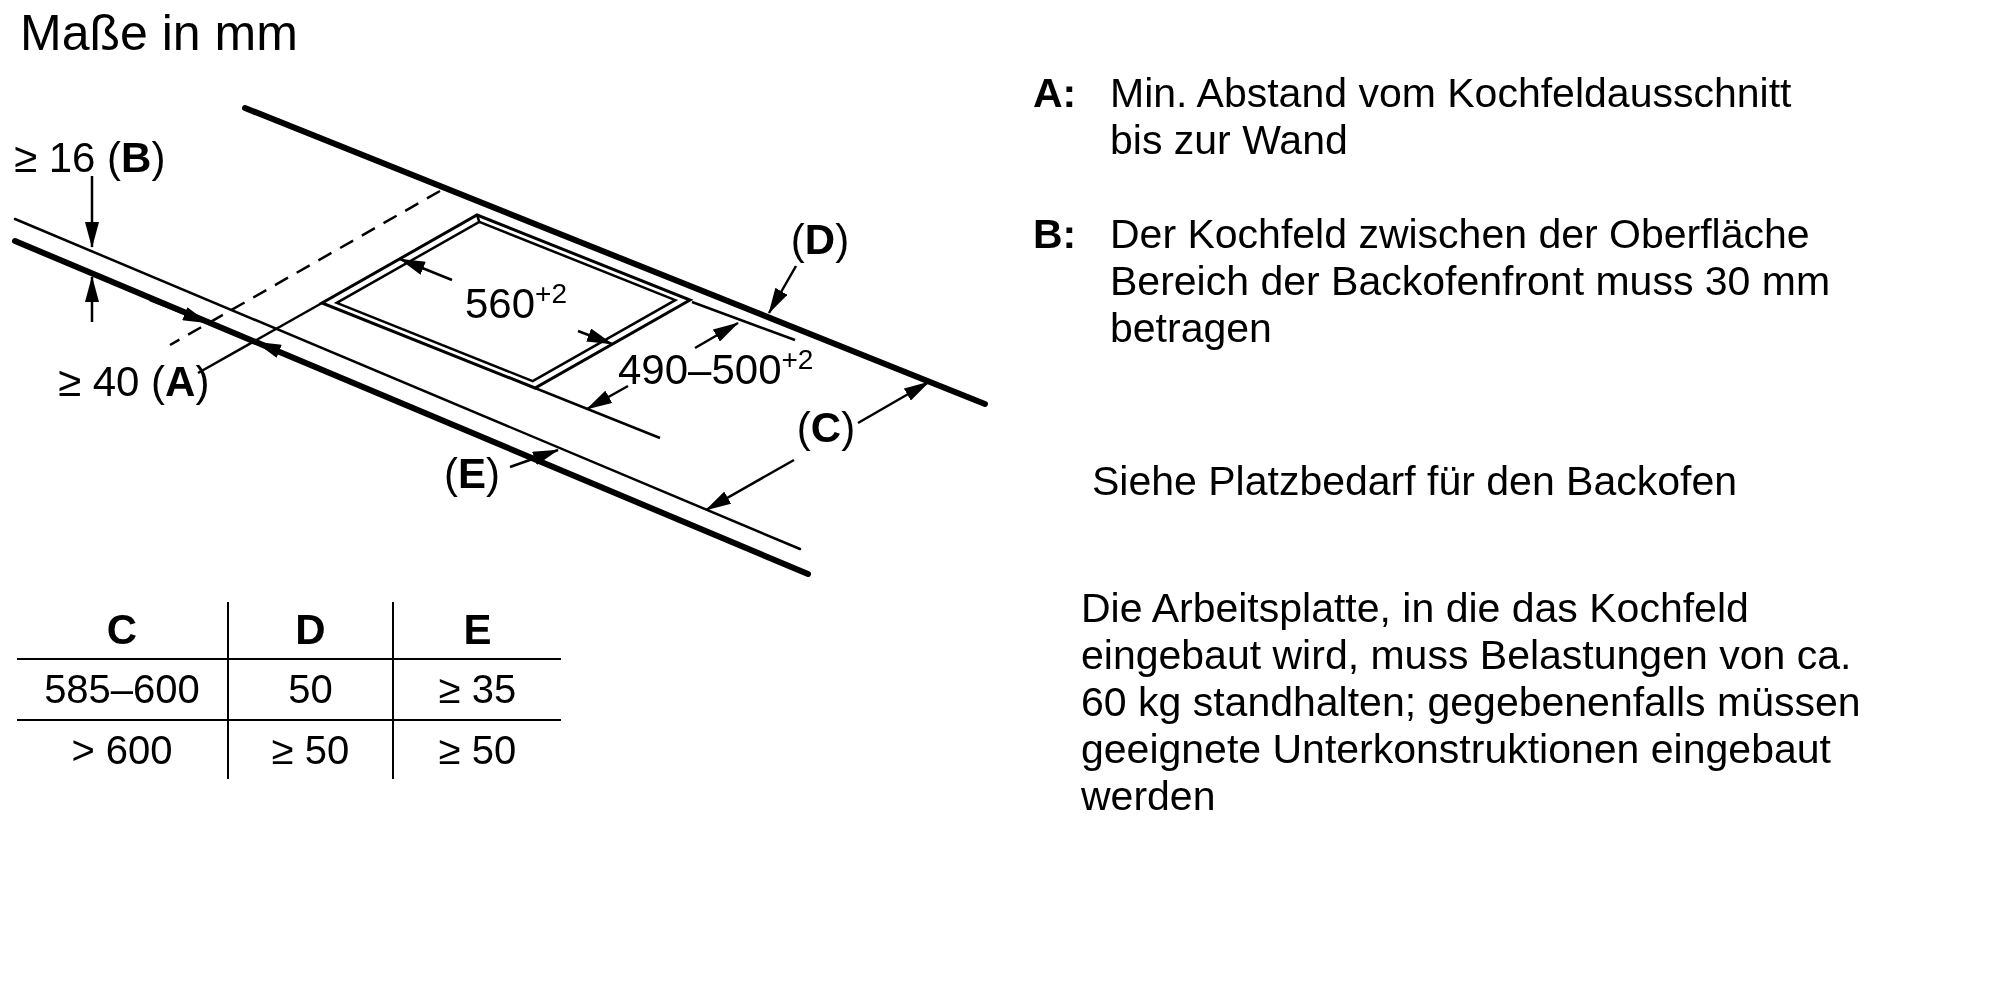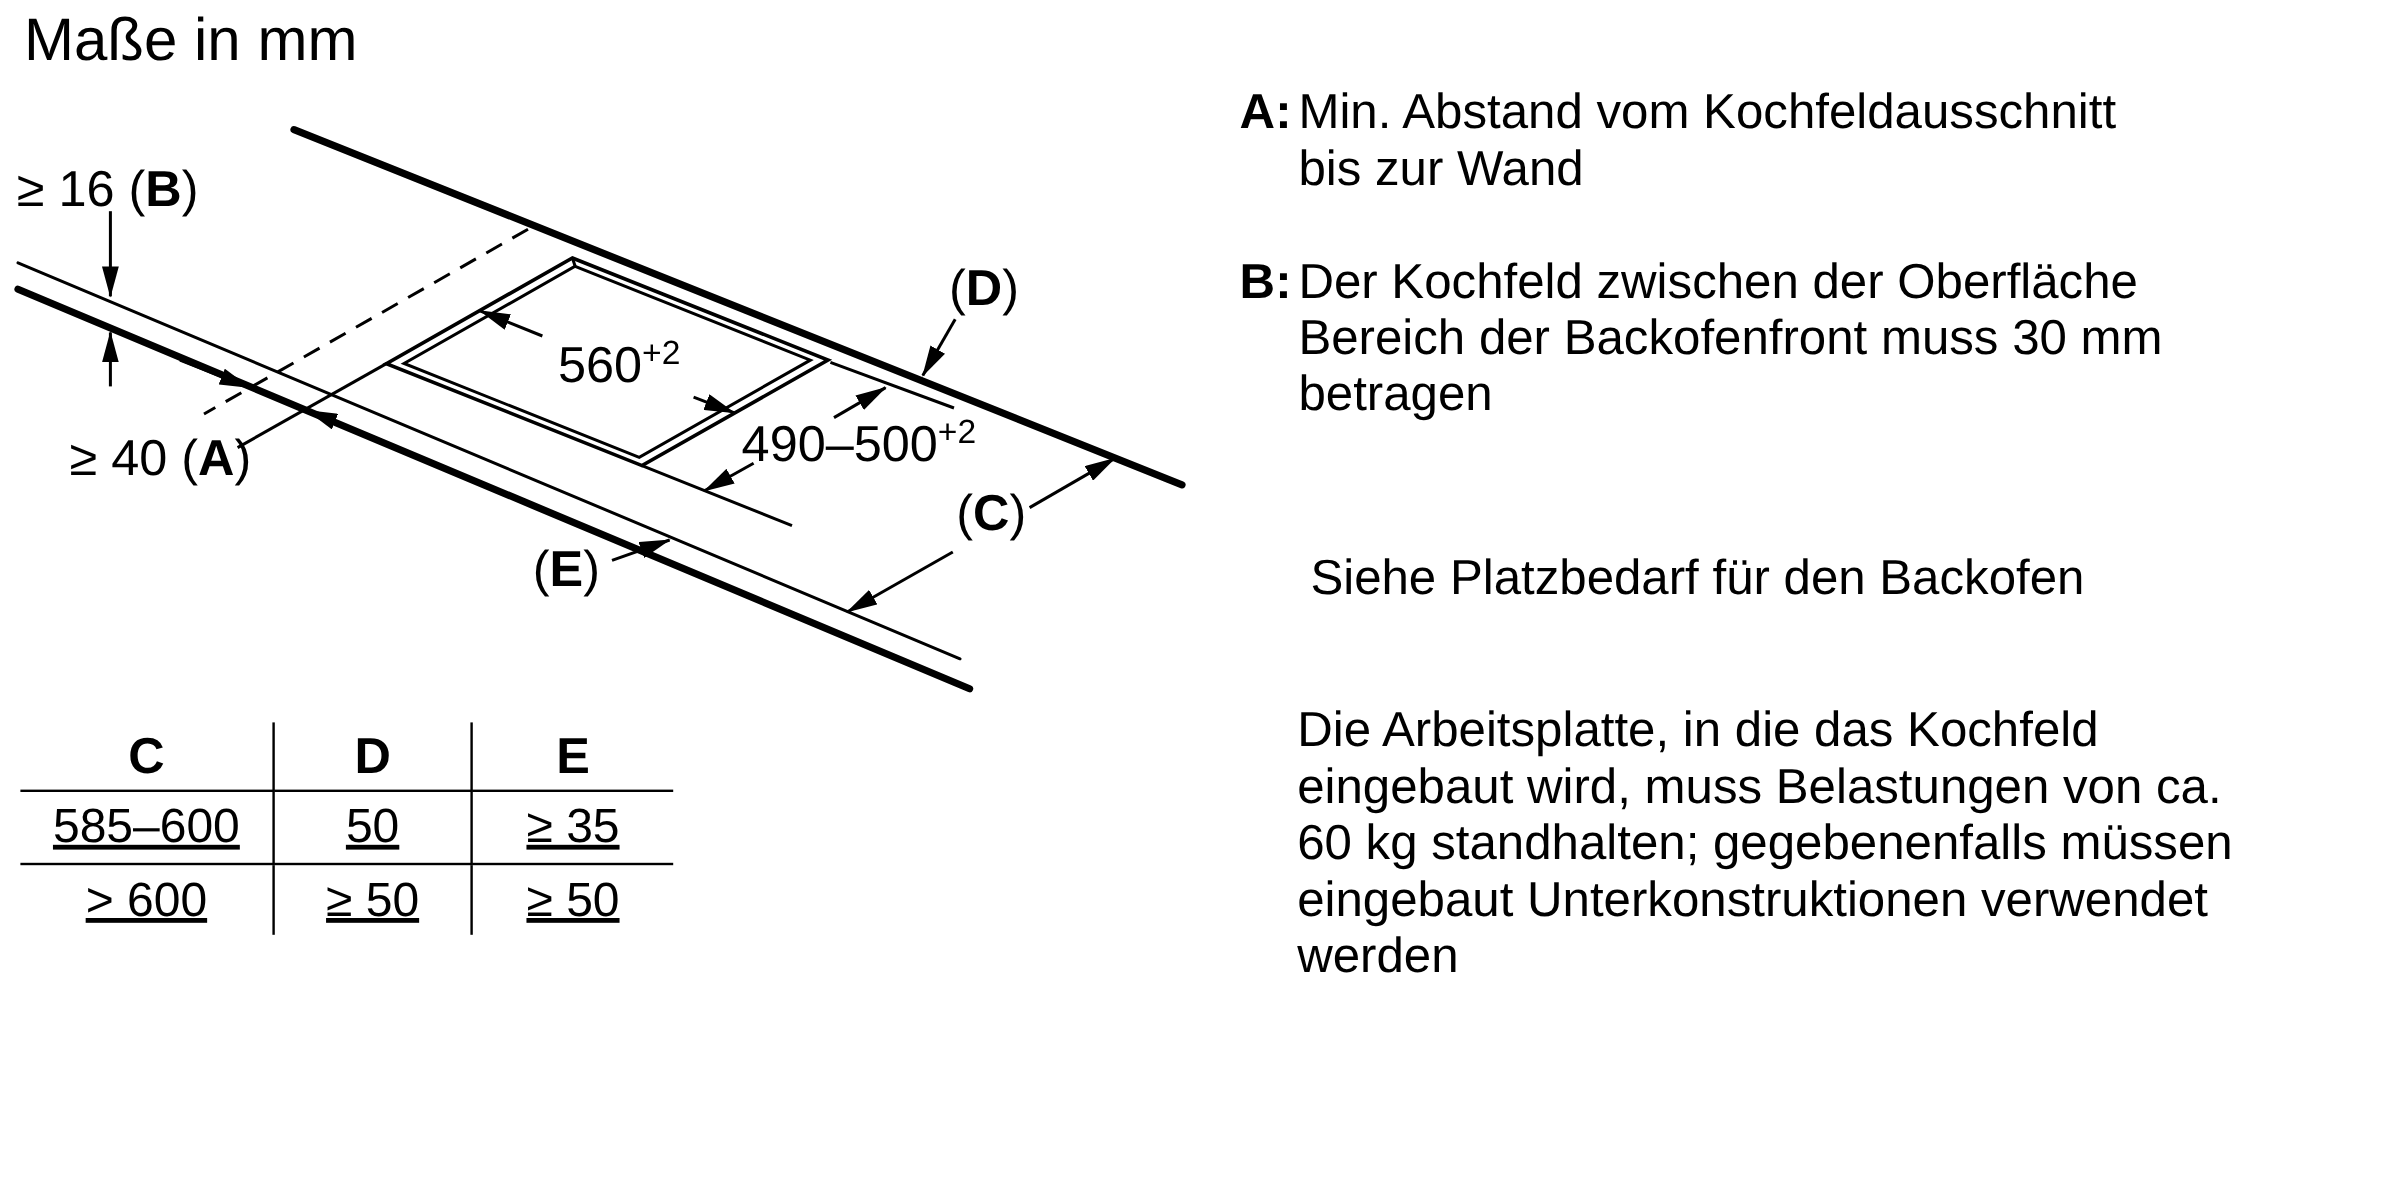--- a/index.html
+++ b/index.html
@@ -9,31 +9,31 @@
   #diagram-svg{position:absolute;left:0;top:0;}
   .dia-text{font-family:"Liberation Sans","DejaVu Sans",sans-serif;font-size:42px;fill:#000;}
   .dia-bold{font-weight:bold;}
   #page-title{left:20px;top:10px;font-size:50px;line-height:47px;white-space:nowrap;}
 
   
   #dim-table{left:17px;top:602px;}
   #dim-table table{border-collapse:collapse;table-layout:fixed;}
   #dim-table th,#dim-table td{text-align:center;vertical-align:middle;padding:0;white-space:nowrap;}
   #dim-table th{font-size:42px;font-weight:bold;height:56px;border-bottom:2px solid #000;}
-  #dim-table td{font-size:40px;text-decoration:underline;}
+  #dim-table td{font-size:40px;}
   #dim-table .col-c{width:210px;border-right:2px solid #000;}
   #dim-table .col-d{width:163px;border-right:2px solid #000;}
   #dim-table .col-e{width:167px;}
   #dim-table tbody tr.r1 td{height:59px;border-bottom:2px solid #000;}
   #dim-table tbody tr.r2 td{height:58px;}
 
   
   .def-row{position:absolute;left:1033px;width:900px;font-size:41px;line-height:47px;}
   .def-label{position:absolute;left:0;top:0;font-weight:bold;}
-  .def-body{margin-left:49px;}
+  .def-body{margin-left:77px;}
   #def-a{top:70px;}
   #def-b{top:211px;}
   #note-line{left:1092px;top:458px;font-size:41px;line-height:47px;white-space:nowrap;}
   #load-paragraph{left:1033px;top:585px;font-size:41px;line-height:47px;margin-left:48px;}
   .txtline{white-space:nowrap;}
 </style>
 </head>
 <body>
 
 <div id="page-title" class="abs">Maße in mm</div>
@@ -134,15 +134,15 @@
     <div class="txtline">betragen</div>
   </div>
 </div>
 
 <div id="note-line" class="abs txtline">Siehe Platzbedarf für den Backofen</div>
 
 <div id="load-paragraph" class="abs">
   <div class="txtline">Die Arbeitsplatte, in die das Kochfeld</div>
   <div class="txtline">eingebaut wird, muss Belastungen von ca.</div>
   <div class="txtline">60 kg standhalten; gegebenenfalls müssen</div>
-  <div class="txtline">eingebaut Unterkonstruktionen verwendet</div>
+  <div class="txtline">geeignete Unterkonstruktionen eingebaut</div>
   <div class="txtline">werden</div>
 </div>
 
 </body></html>

